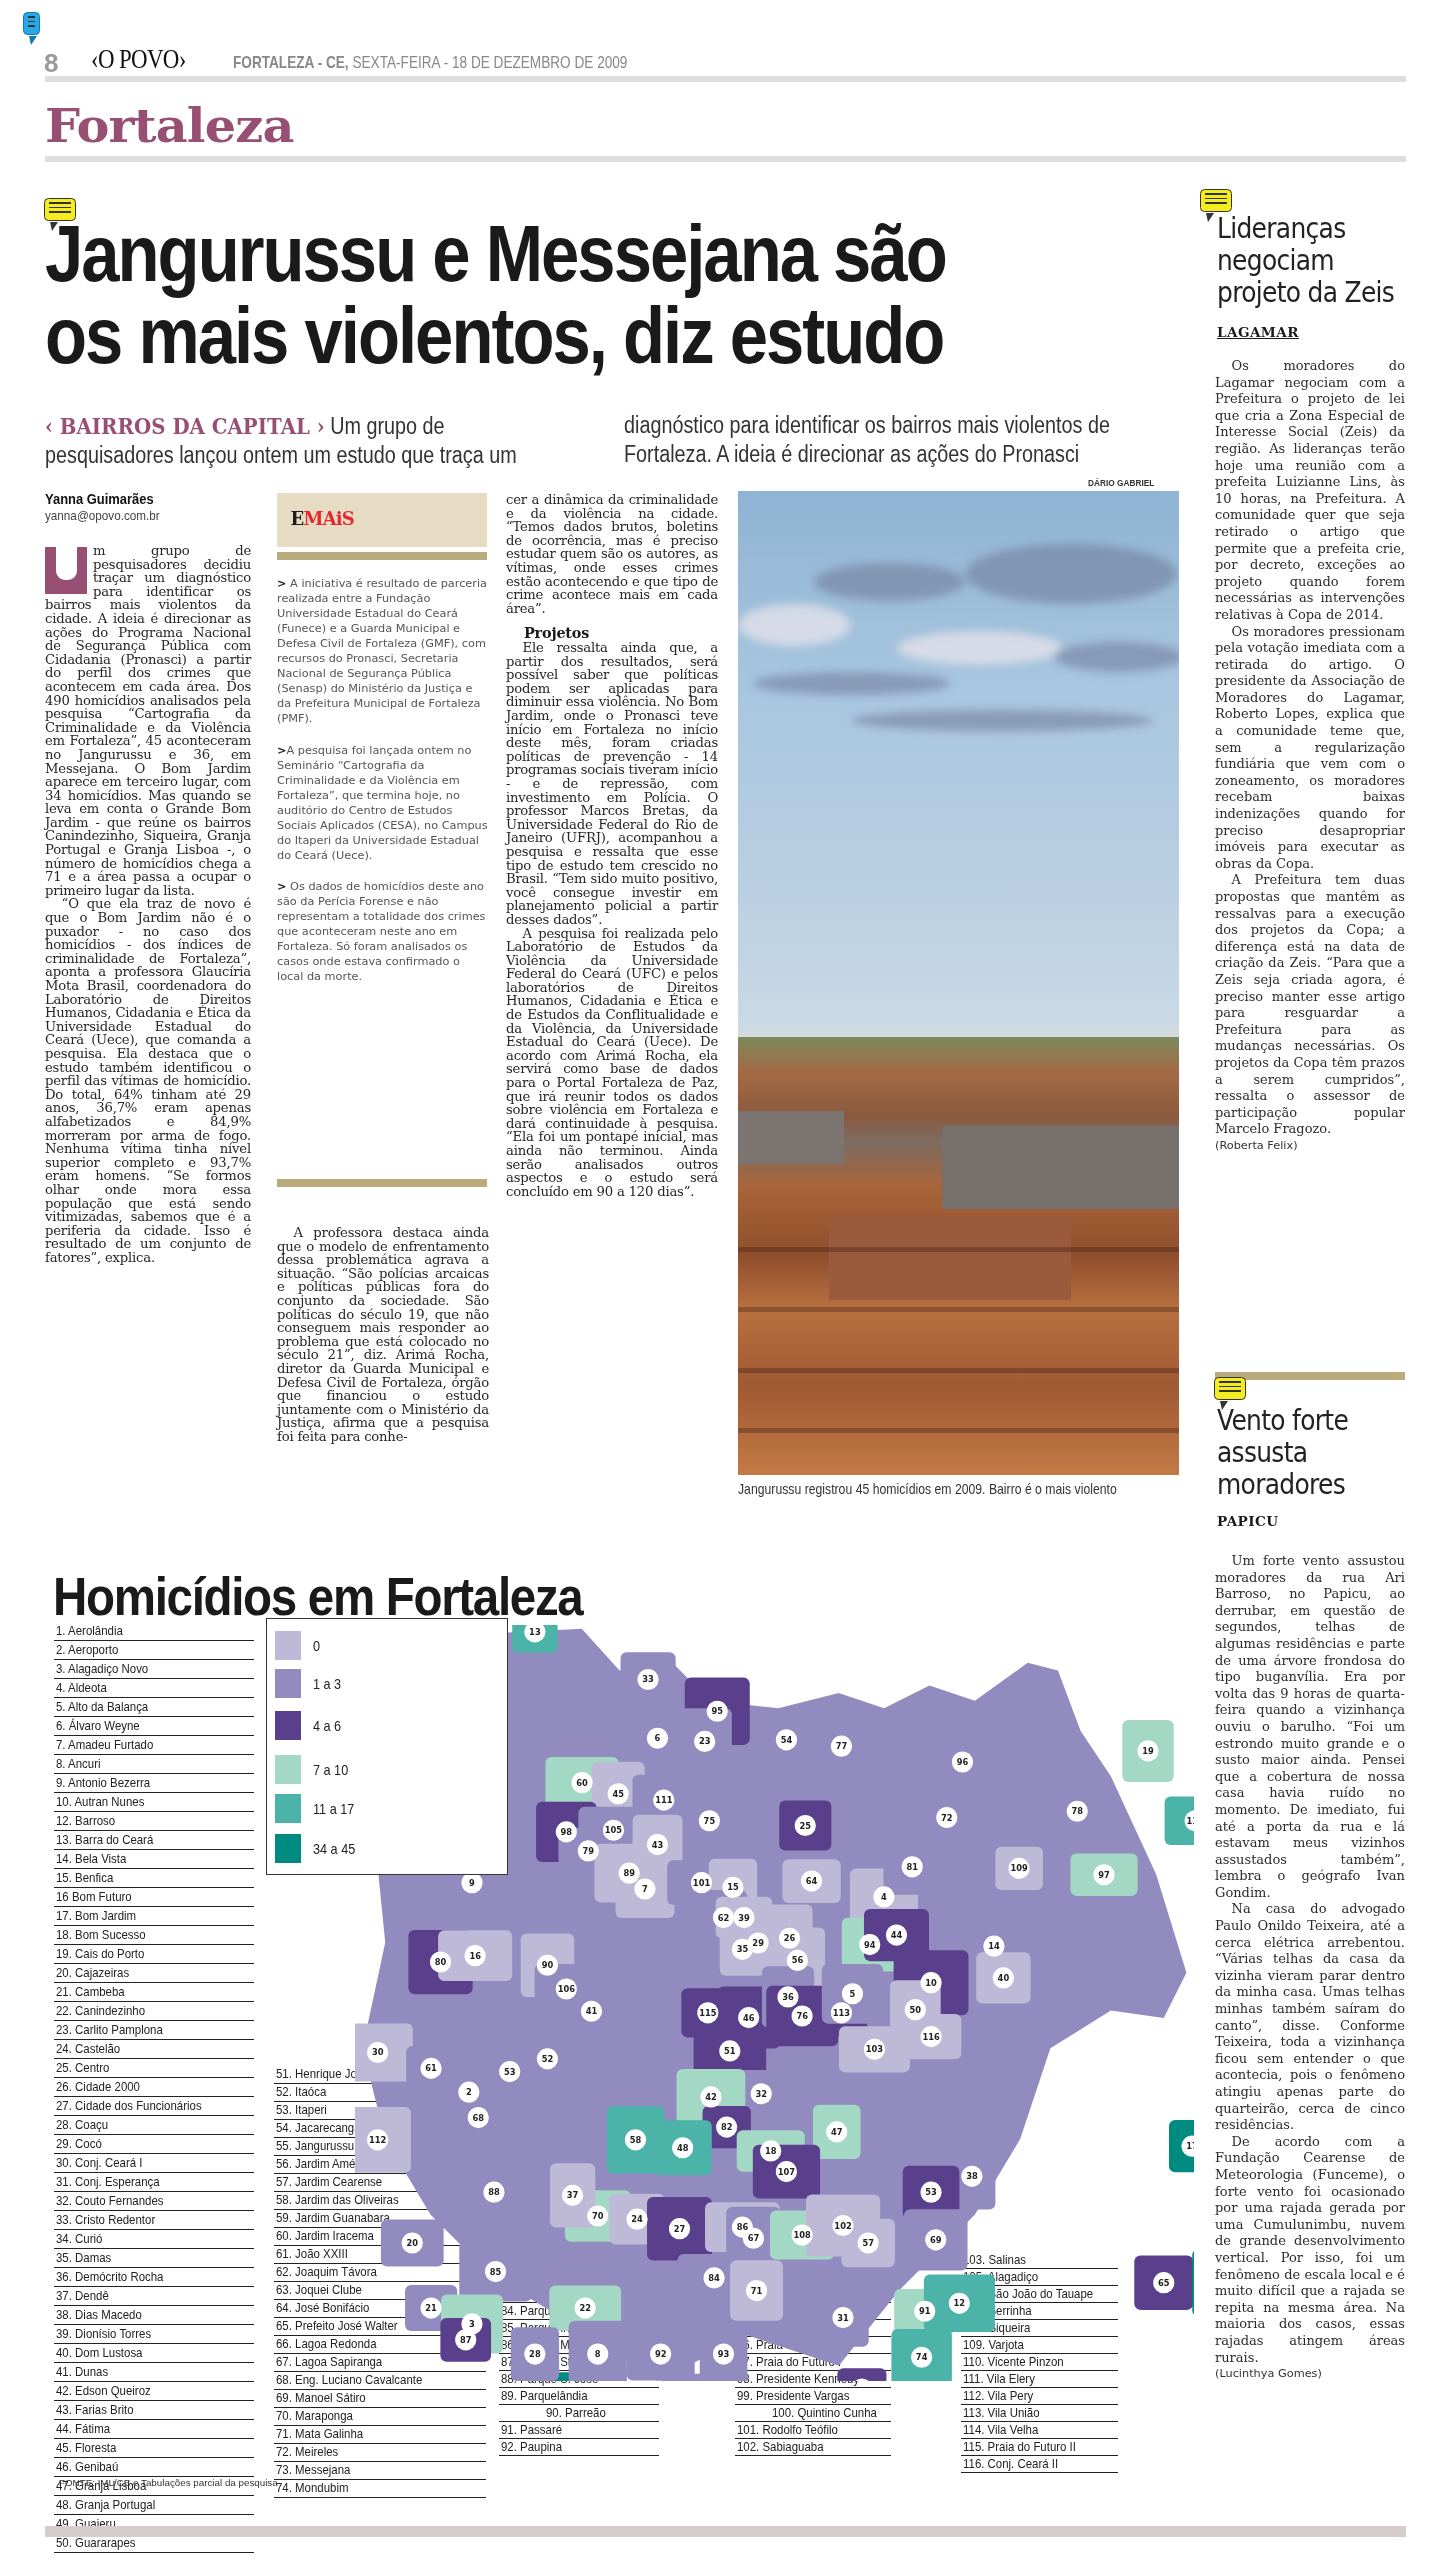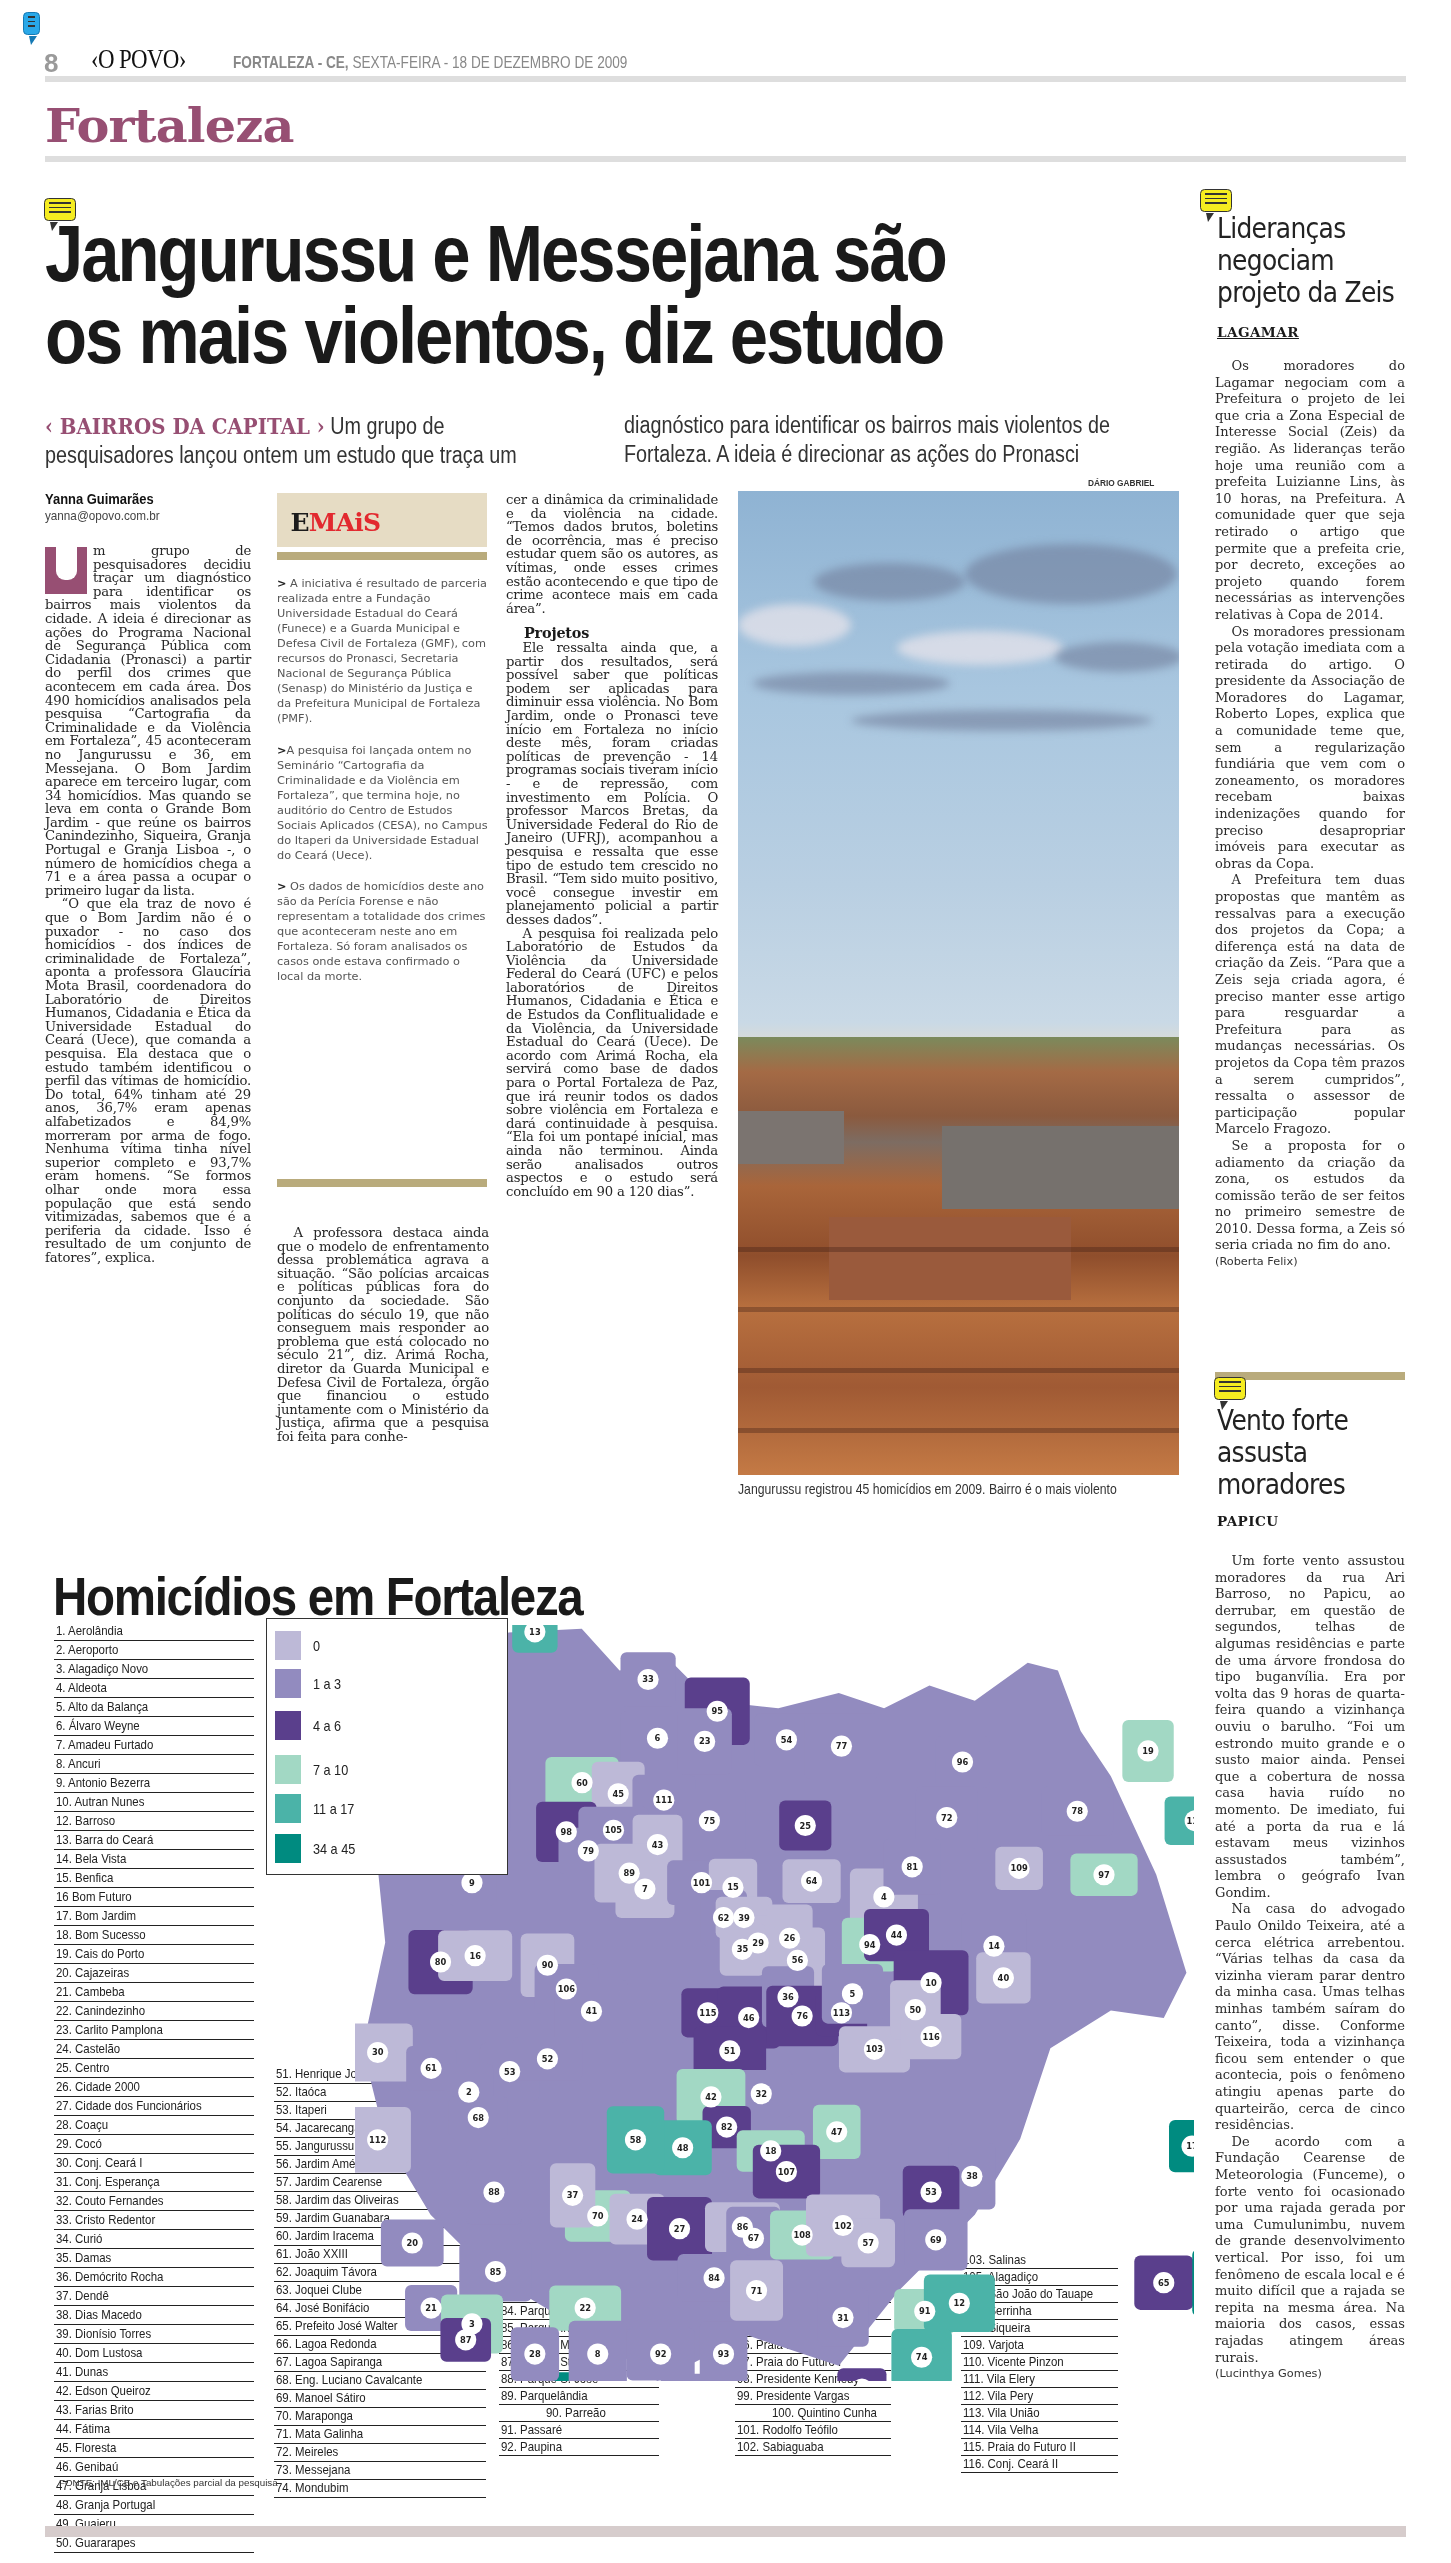--- a/index.html
+++ b/index.html
@@ -36,21 +36,21 @@
 
   .body-text { font-family: "DejaVu Serif", serif; font-size: 13.2px; line-height: 13.6px; color: #262626; text-align: justify; hyphens: auto; letter-spacing: -0.2px; }
   .body-text p { text-indent: 16.6px; }
   .body-text p.noindent { text-indent: 0; }
   .dropcap { float: left; width: 42px; height: 47px; margin: 3px 6px 0 0; background: #974f73; position: relative; }
   .dropcap::after { content: ""; position: absolute; left: 10.6px; top: 0; width: 21px; height: 33px; background: #fff; border-radius: 0 0 9px 9px; }
   .subhead { font-family: "DejaVu Serif", serif; font-weight: bold; font-size: 14.4px; color: #1a1a1a; margin: 10.6px 0 1.5px; padding-left: 18px; }
 
   
   .emais-head { left: 277px; top: 493px; width: 210px; height: 54px; background: #e6dcc4; }
-  .emais-logo { position: absolute; left: 13.6px; top: 15px; font-size: 25px; font-weight: bold; font-family: "DejaVu Serif", serif; letter-spacing: -0.8px; color: #e2292f; }
+  .emais-logo { position: absolute; left: 13.6px; top: 15px; font-size: 18px; font-weight: bold; font-family: "DejaVu Serif", serif; letter-spacing: -0.8px; color: #e2292f; }
   .emais-logo b { color: #1c1c1c; }
   .emais-bar { height: 7.6px; background: #b9ab7c; }
   .emais-text { left: 277px; top: 576px; width: 212px; font-family: "DejaVu Sans", sans-serif; font-size: 11.3px; line-height: 15px; color: #555; }
   .emais-text p { margin-bottom: 16.6px; }
   .emais-text .arr { color: #222; font-weight: bold; }
 
   
   .photo { left: 738px; top: 491px; width: 441px; height: 984px; overflow: hidden;
     background: linear-gradient(180deg, #8fb3d3 0%, #a8c6df 20%, #b9cfe2 40%, #c9d9e6 54%, #d9dbd8 56%); }
   .photo .cloud { position: absolute; border-radius: 50%; background: rgba(110,120,150,0.55); filter: blur(4.5px); }
@@ -169,21 +169,20 @@
     <i></i>
     <i></i>
     <i></i>
   </div>
 <div class="abs side-title" style="left:1217px; top:212px; width:227px;">Lideranças negociam projeto da Zeis</div>
 <div class="abs side-kicker" style="left:1217px; top:324px;text-decoration:underline;">LAGAMAR</div>
 <div class="abs side-body" style="left:1215px; top:358px; width:190px;">
   <p>Os moradores do Lagamar negociam com a Prefeitura o projeto de lei que cria a Zona Especial de Interesse Social (Zeis) da região. As lideranças terão hoje uma reunião com a prefeita Luizianne Lins, às 10 horas, na Prefeitura. A comunidade quer que seja retirado o artigo que permite que a prefeita crie, por decreto, exceções ao projeto quando forem necessárias as intervenções relativas à Copa de 2014.</p>
   <p>Os moradores pressionam pela votação imediata com a retirada do artigo. O presidente da Associação de Moradores do Lagamar, Roberto Lopes, explica que a comunidade teme que, sem a regularização fundiária que vem com o zoneamento, os moradores recebam baixas indenizações quando for preciso desapropriar imóveis para executar as obras da Copa.</p>
   <p>A Prefeitura tem duas propostas que mantêm as ressalvas para a execução dos projetos da Copa; a diferença está na data de criação da Zeis. “Para que a Zeis seja criada agora, é preciso manter esse artigo para resguardar a Prefeitura para as mudanças necessárias. Os projetos da Copa têm prazos a serem cumpridos”, ressalta o assessor de participação popular Marcelo Fragozo.</p>
-  <p>Se a proposta for o adiamento da criação da zona, os estudos da comissão terão de ser feitos no primeiro semestre de 2010. Dessa forma, a Zeis só seria criada no fim do ano.</p>
   <div class="side-sig">(Roberta Felix)</div>
 </div>
 
 <div class="abs tan-bar" style="left:1215px; top:1372px; width:190px;"></div>
 <div class="bubble yellow" style="left:1214px; top:1377px;">
     <i></i>
     <i></i>
     <i></i>
   </div>
 <div class="abs side-title" style="left:1217px; top:1404px; width:219px;">Vento forte assusta moradores</div>

